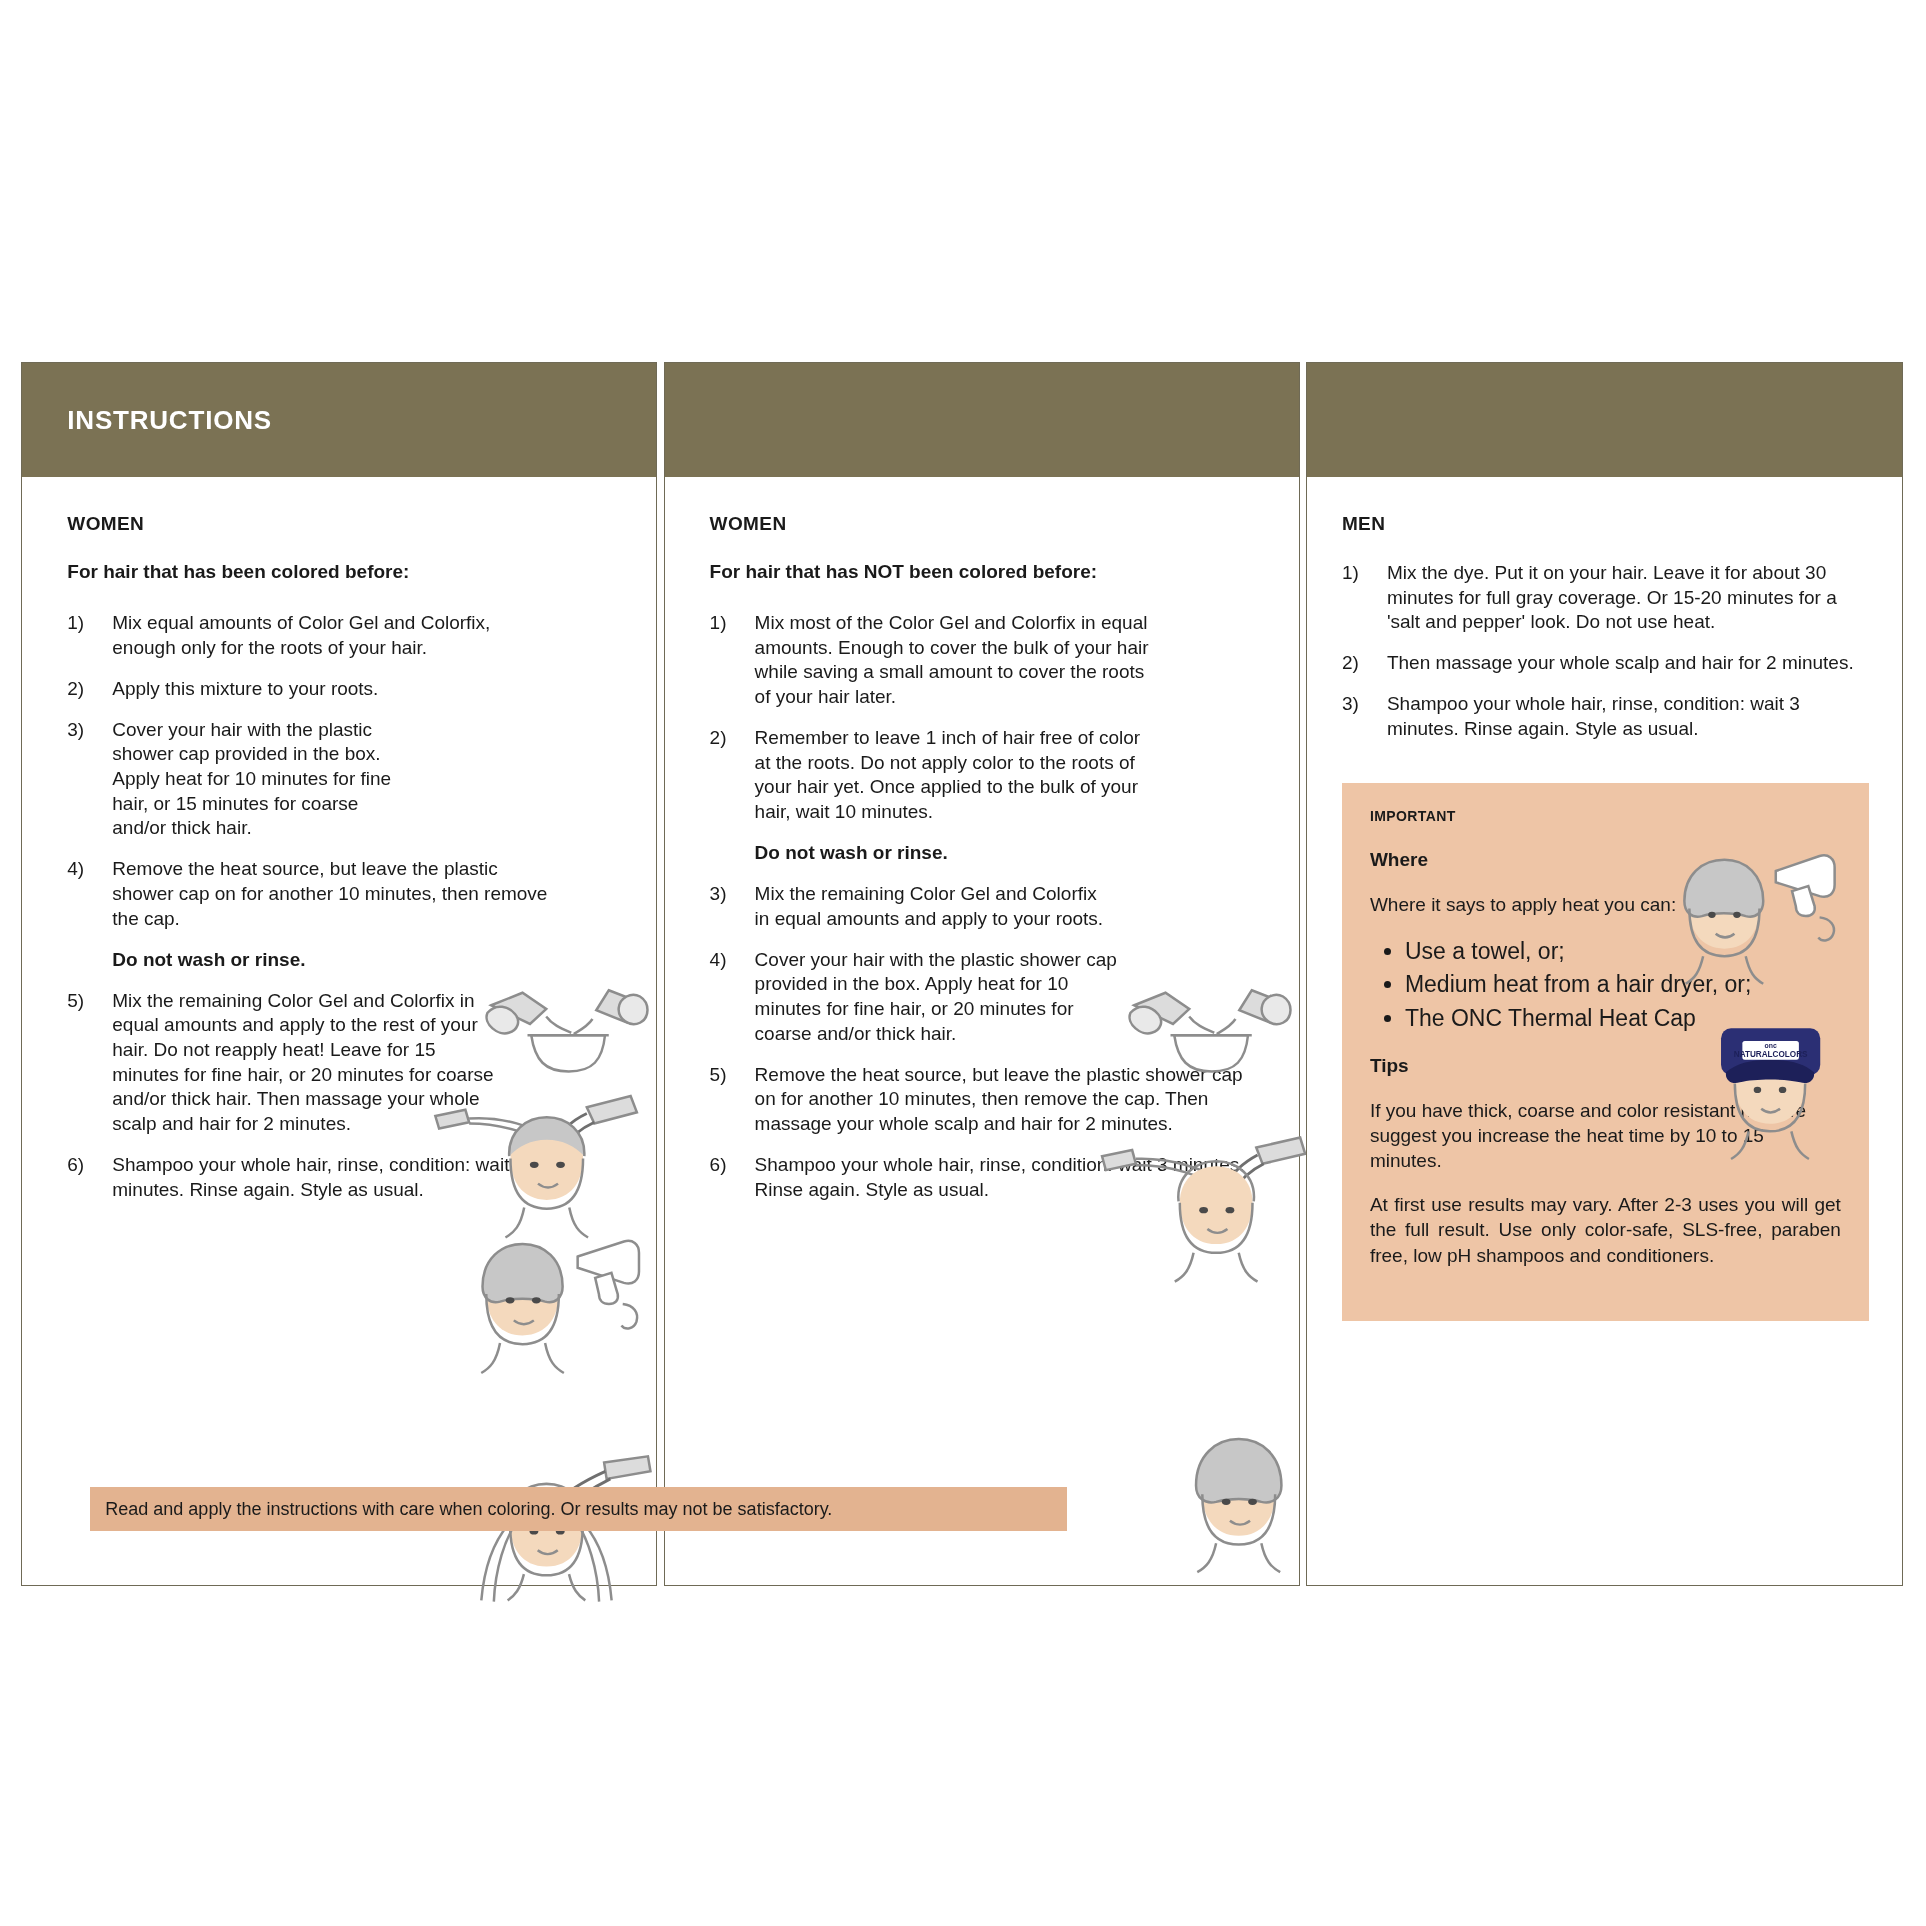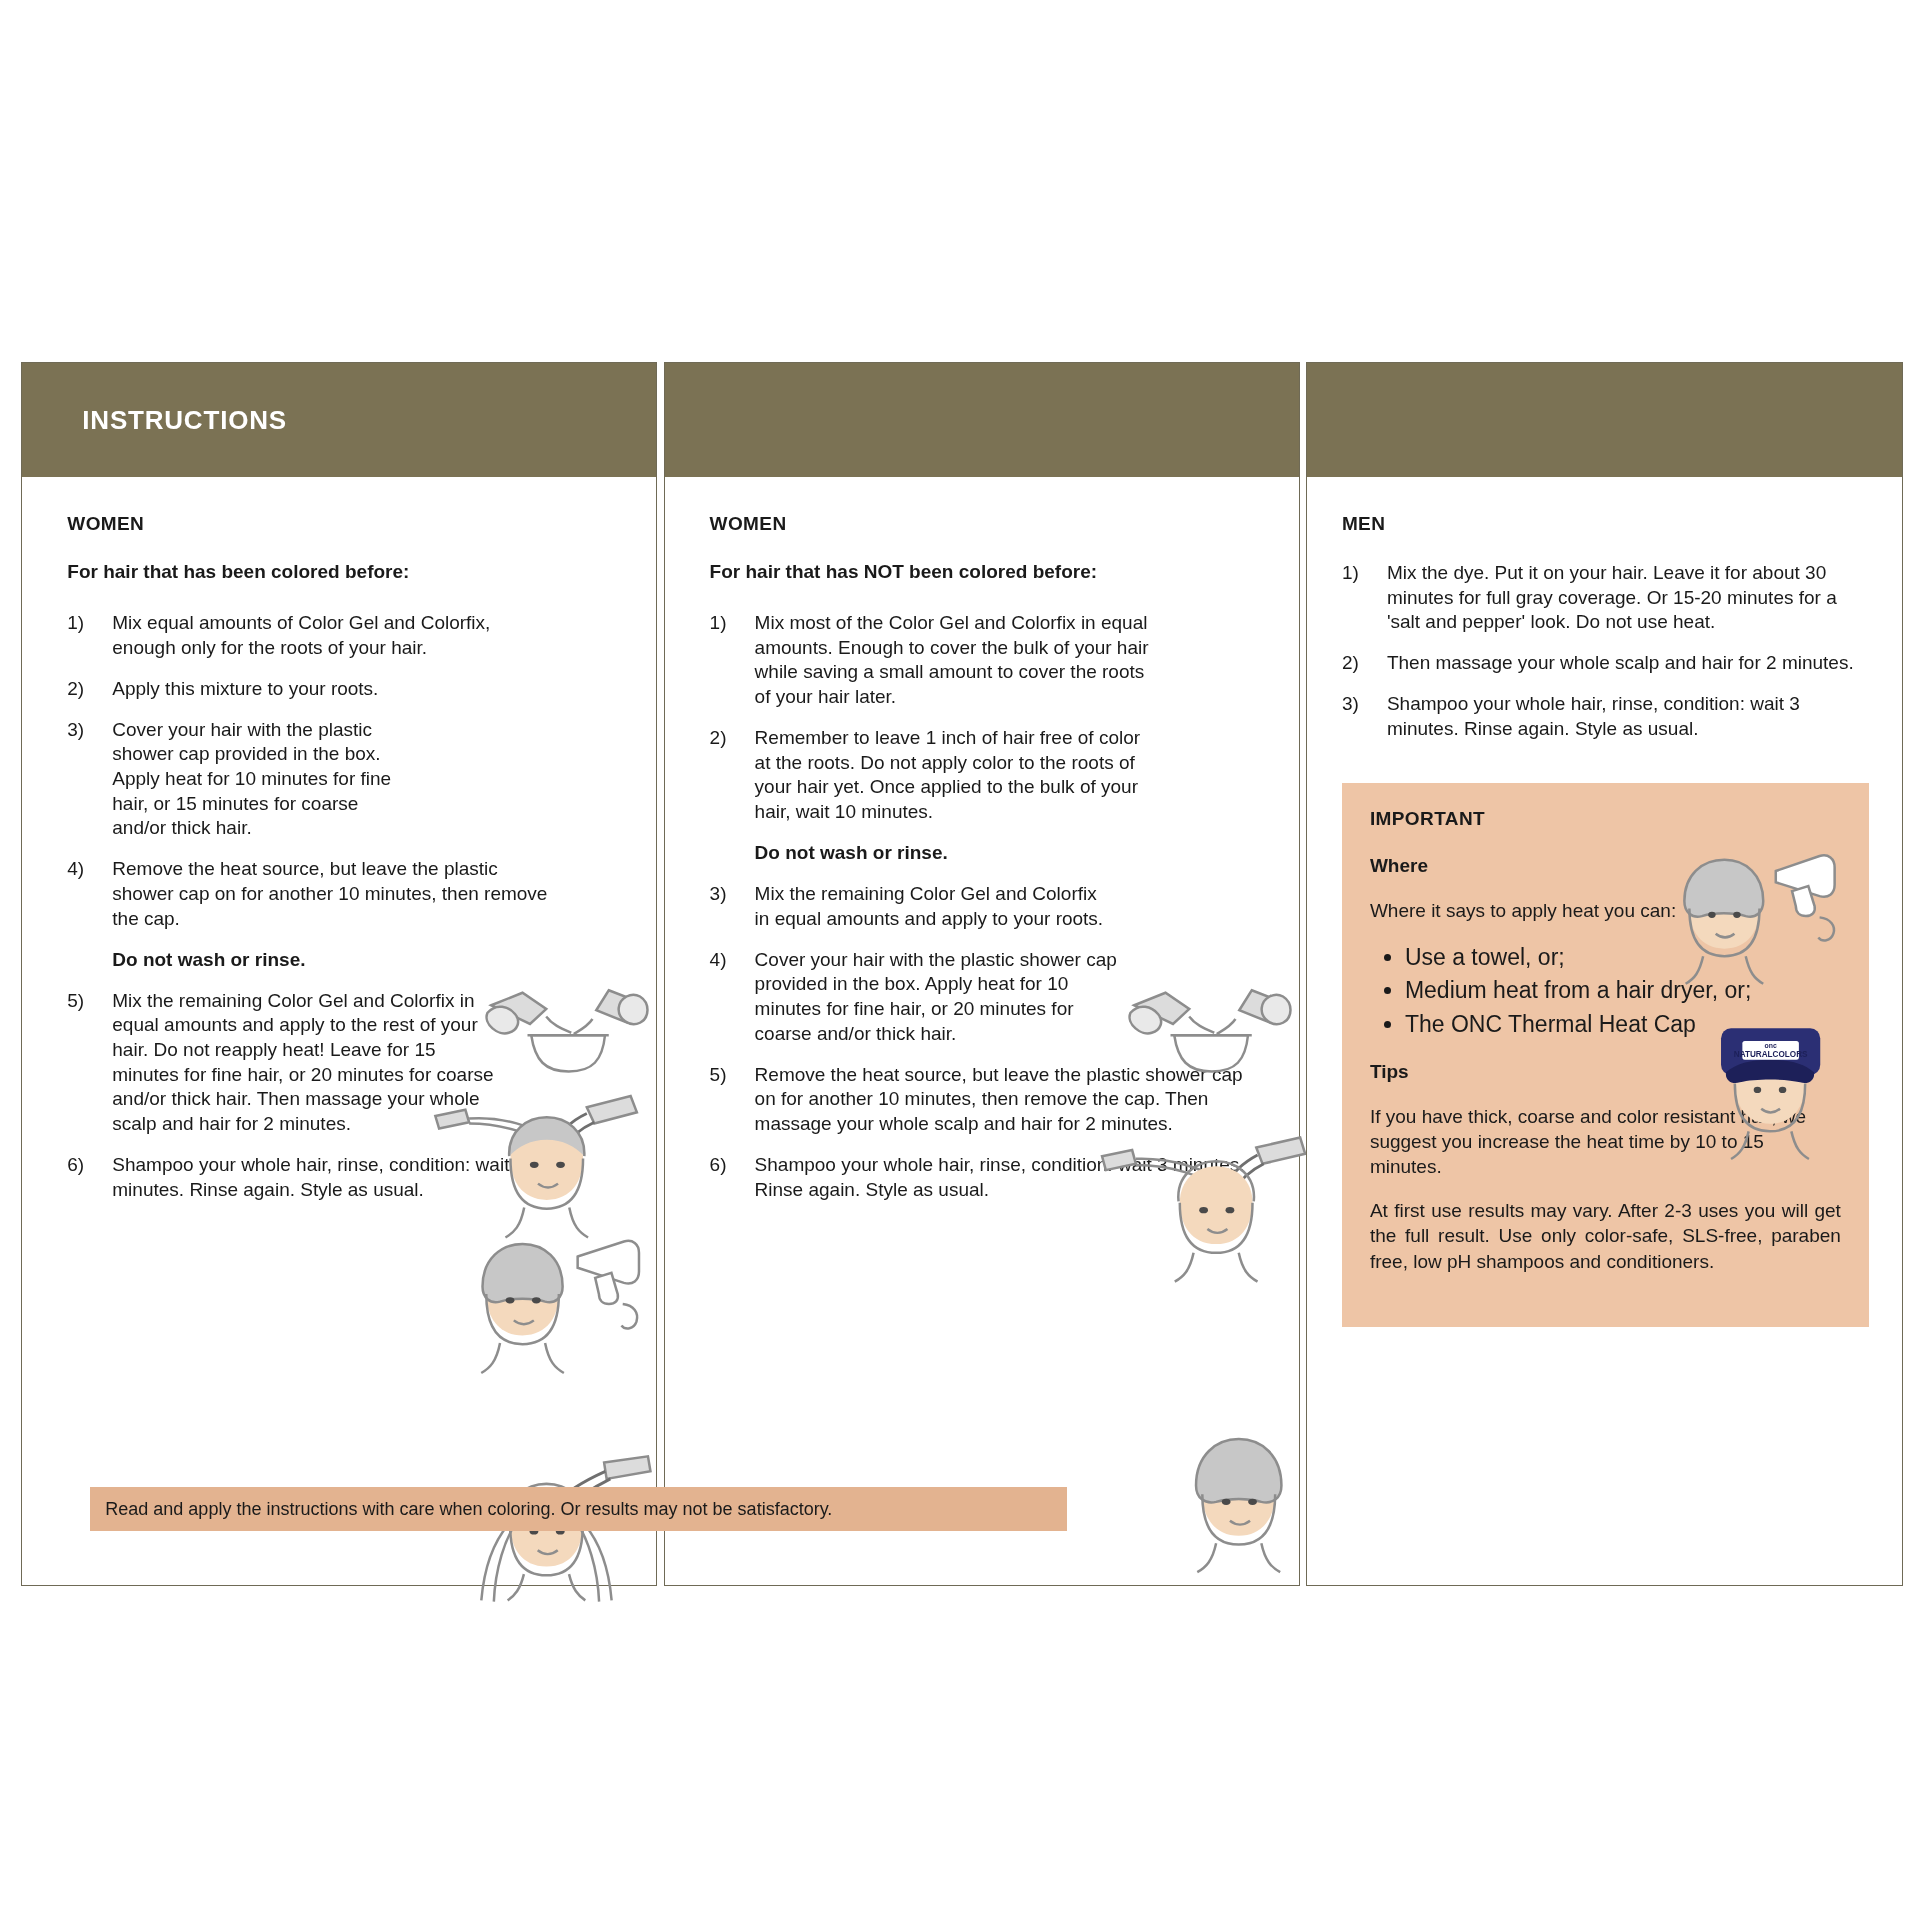--- a/index.html
+++ b/index.html
@@ -36,21 +36,21 @@
   }
   .panel-1 { width: 636px; }
   .panel-2 { width: 636px; margin-left: 6.3px; }
   .panel-3 { width: 597px; margin-left: 6.3px; }
 
   .header-bar {
     height: 114px;
     background: #7b7254;
     display: flex;
     align-items: center;
-    padding-left: 60px;
+    padding-left: 45px;
     box-sizing: border-box;
   }
   .header-bar.blank { padding-left: 0; }
   .header-title {
     color: #ffffff;
     font-size: 26px;
     font-weight: bold;
     letter-spacing: 0.8px;
   }
   .panel-body {
@@ -112,21 +112,21 @@
   }
   
   .important-box {
     margin-top: 41px;
     background: #eec5a6;
     padding: 25px 28px 34px 28px;
     box-sizing: border-box;
     position: relative;
   }
   .important-title {
-    font-size: 19px;
+    font-size: 14px;
     font-weight: bold;
     letter-spacing: 0.4px;
     margin-bottom: 25px;
   }
   .sect-title {
     font-size: 19px;
     font-weight: bold;
     margin-bottom: 21.3px;
   }
   .para {

